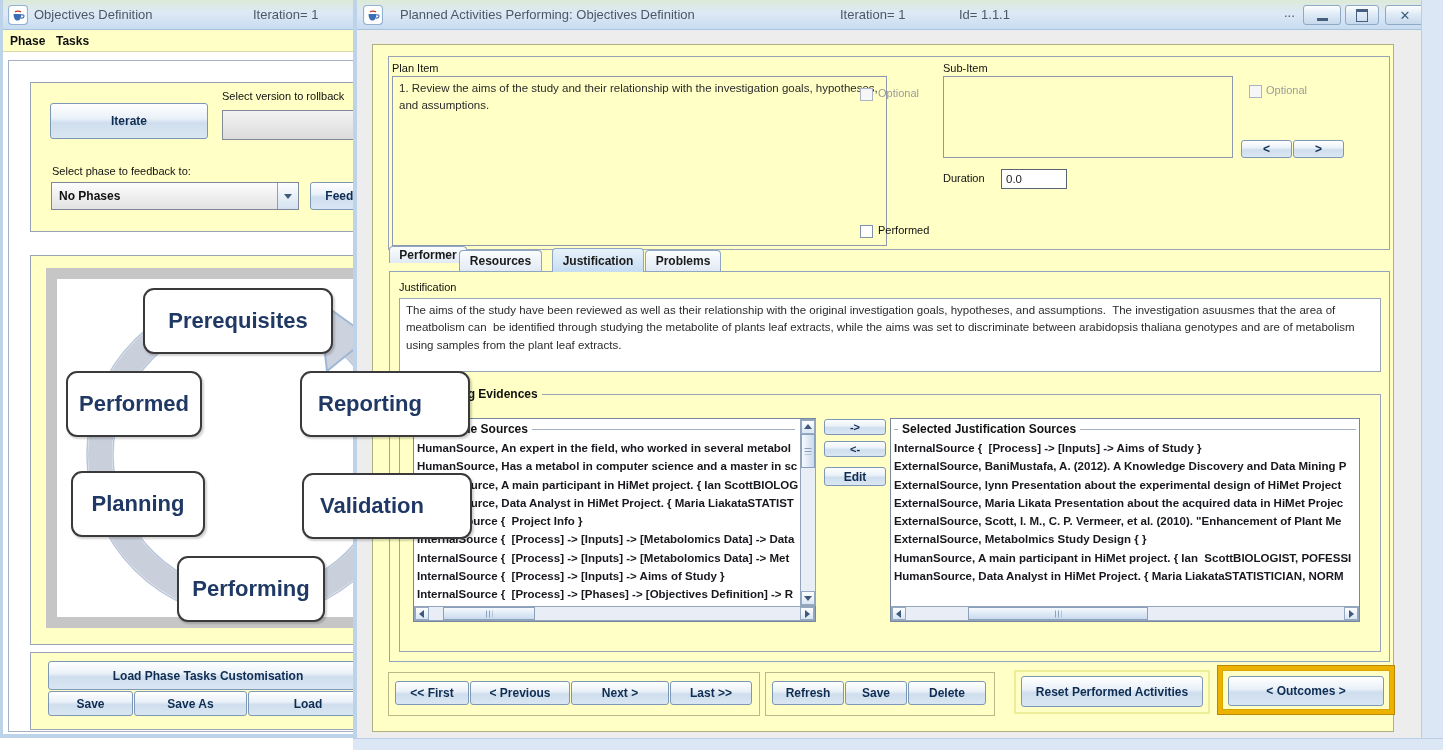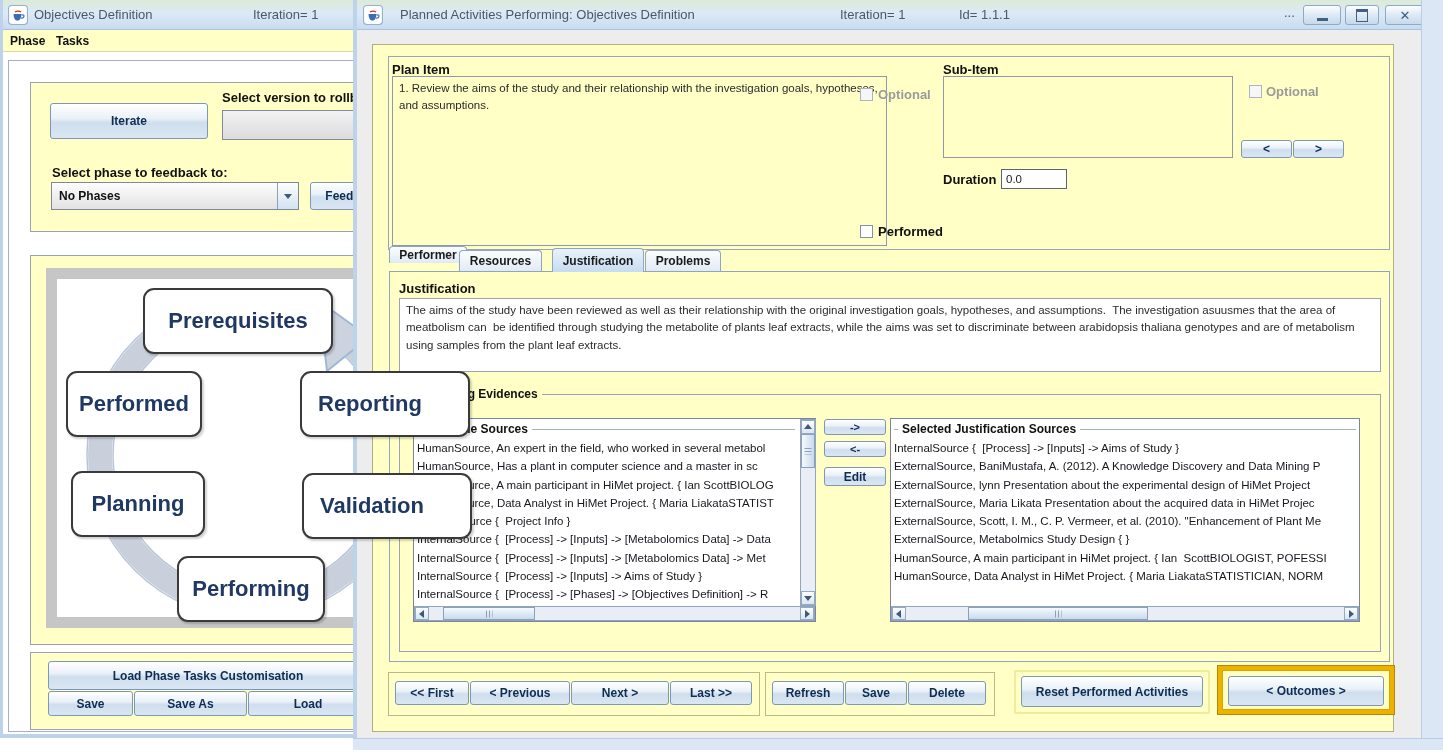--- a/index.html
+++ b/index.html
@@ -7,21 +7,21 @@
         font-family:"Liberation Sans","DejaVu Sans",sans-serif;-webkit-font-smoothing:antialiased}
   .abs{position:absolute;box-sizing:border-box}
   .win{position:absolute;box-sizing:border-box;overflow:hidden}
   .titlebar{background:linear-gradient(180deg,#f3f9fe 0%,#dcead8 0%,#dde9f6 45%,#c8dcf0 100%);border-bottom:1px solid #a8c3de}
   .tb-text{font-size:13px;color:#4a5867;white-space:nowrap}
   .tbtn{background:linear-gradient(180deg,#fdfeff,#dde9f5 50%,#c7d9ec);border:1px solid #8ca9c6;border-radius:3px;
         display:flex;align-items:center;justify-content:center;color:#41607f}
   .menubar{background:#ffffc6;border-bottom:1px solid #d8d8a8}
   .mitem{font-size:12px;font-weight:bold;color:#111;padding:3px 6px}
   .ypanel{background:#ffffc6;border:1px solid #9aa3b5}
-  .lbl{font-size:13px;font-weight:bold;color:#111;white-space:nowrap}
+  .lbl{font-size:11px;font-weight:normal;color:#111;white-space:nowrap}
   .dim{color:#9b9b9b}
   .jbtn{background:linear-gradient(180deg,#ffffff 0%,#eaf1f8 42%,#cfdeee 55%,#dae6f2 100%);
         border:1px solid #7d98b6;border-radius:3px;box-shadow:inset 0 1px 0 #fff;
         display:flex;align-items:center;justify-content:center;
         font-size:12px;font-weight:bold;color:#0f2d52;white-space:nowrap;cursor:default}
   .ta{border:1px solid #8e99ad;background:#ffffc6;font-size:11.5px;color:#2b2b2b;
       padding:3px 6px;white-space:pre-wrap;line-height:1.5;overflow:hidden}
   .white{background:#fff}
   .cb{width:13px;height:13px;background:#fff;border:1px solid #7e93ac}
   .cb.dis{border-color:#aab4c2;background:#f6f6f6}
@@ -36,21 +36,21 @@
   .tri.up{border-bottom:5px solid #3f5a78;margin-bottom:4px}
   .tri.left{border-right:5px solid #3f5a78;margin-right:4px}
   .tri.right{border-left:5px solid #3f5a78;margin-left:4px}
   .tab{border:1px solid #8fa6c2;border-bottom:none;border-radius:4px 4px 0 0;
        display:flex;align-items:center;justify-content:center;font-size:12px;font-weight:bold;color:#1b1b1b;
        background:linear-gradient(180deg,#fbfdfe,#e1eaf4)}
   .tab.sel{background:linear-gradient(180deg,#e9f2fb,#c6dcf2);z-index:3}
   .grp{border:1px solid #98a4b8}
   .grp-lbl{position:absolute;font-size:12px;font-weight:bold;color:#111;padding:0 4px;white-space:nowrap}
   .list{background:#fff;border:1px solid #78879e}
-  .item{height:18.3px;line-height:18.3px;font-size:11.5px;font-weight:normal;color:#17171e;
+  .item{height:18.3px;line-height:18.3px;font-size:11.5px;font-weight:bold;color:#17171e;
         white-space:pre;overflow:hidden}
   .tline{border-top:1px solid #a3b0c2;height:0}
   .sbv{display:flex;flex-direction:column;background:#dde5f0;border:1px solid #93a5bd}
   .sbh{display:flex;flex-direction:row;background:#dde5f0;border:1px solid #93a5bd}
   .sb-btn{flex:none;width:14px;height:14px;background:linear-gradient(180deg,#fdfeff,#d9e6f4);
           border:1px solid #97a9c0;box-sizing:border-box;display:flex;align-items:center;justify-content:center}
   .sb-track{flex:1;position:relative;background:#e9eef6}
   .sb-thumb{position:absolute;background:linear-gradient(90deg,#f6fafd,#c9daee);border:1px solid #8ba0ba;box-sizing:border-box}
   .sb-thumb.h{top:0;bottom:0;background:linear-gradient(180deg,#f6fafd,#c9daee)}
   .sb-thumb::after{content:"";position:absolute;left:50%;top:50%;width:7px;height:7px;transform:translate(-50%,-50%);
@@ -182,21 +182,21 @@
     <div class="abs ta white" style="left:46px;top:298px;width:982px;height:74px;border-color:#9aa5b5">The aims of the study have been reviewed as well as their relationship with the original investigation goals, hypotheses, and assumptions.  The investigation asuusmes that the area of meatbolism can  be identified through studying the metabolite of plants leaf extracts, while the aims was set to discriminate between arabidopsis thaliana genotypes and are of metabolism using samples from the plant leaf extracts.</div>
 
     <div class="abs grp" style="left:46px;top:394px;width:982px;height:258px"></div>
     <div class="grp-lbl" style="left:54px;top:387px;background:#ffffc6">Supporting Evidences</div>
 
     <div class="abs list" style="left:60px;top:418px;width:403px;height:204px"></div>
     <div class="abs tline" style="left:64px;top:429px;width:378px"></div>
     <div class="grp-lbl" style="left:68px;top:422px;background:#fff">Available Sources</div>
     <div class="abs" style="left:64px;top:439px;width:382px;height:166px;overflow:hidden">
       <div class="item">HumanSource, An expert in the field, who worked in several metabol</div>
-      <div class="item">HumanSource, Has a plant in computer science and a master in sc</div>
+      <div class="item">HumanSource, Has a metabol in computer science and a master in sc</div>
       <div class="item">HumanSource, A main participant in HiMet project. { Ian ScottBIOLOG</div>
       <div class="item">HumanSource, Data Analyst in HiMet Project. { Maria LiakataSTATIST</div>
       <div class="item">InternalSource {  Project Info }</div>
       <div class="item">InternalSource {  [Process] -&gt; [Inputs] -&gt; [Metabolomics Data] -&gt; Data</div>
       <div class="item">InternalSource {  [Process] -&gt; [Inputs] -&gt; [Metabolomics Data] -&gt; Met</div>
       <div class="item">InternalSource {  [Process] -&gt; [Inputs] -&gt; Aims of Study }</div>
       <div class="item">InternalSource {  [Process] -&gt; [Phases] -&gt; [Objectives Definition] -&gt; R</div>
     </div>
     <div class="abs sbv" style="left:447px;top:419px;width:16px;height:187px">
       <div class="sb-btn">

